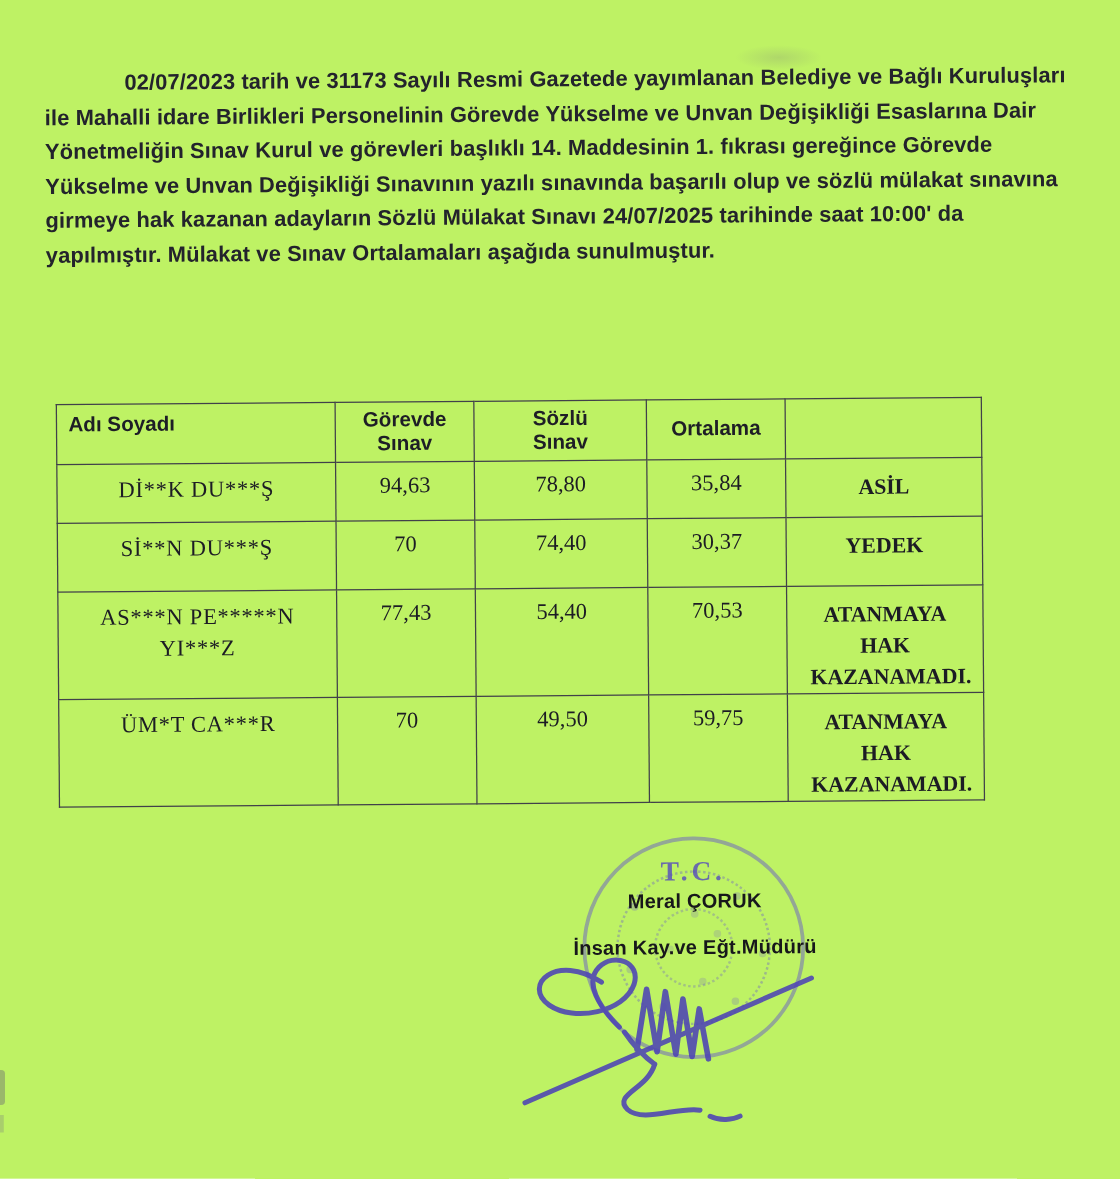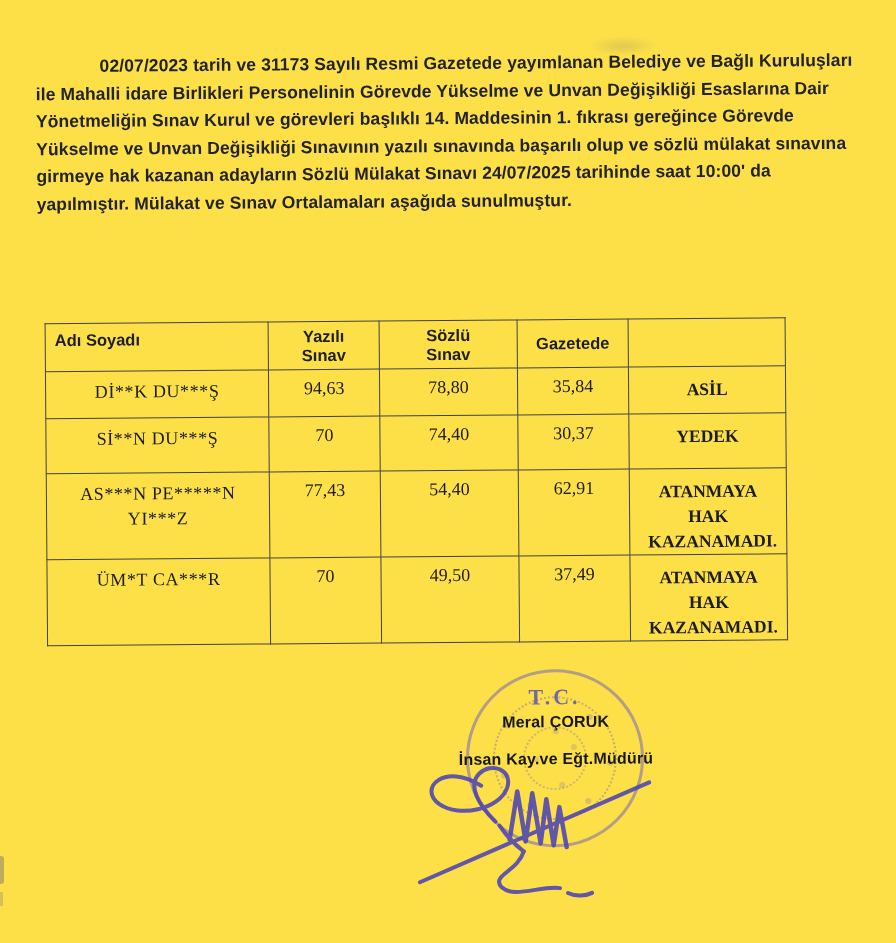--- a/index.html
+++ b/index.html
@@ -2,21 +2,21 @@
 <html><head>
 <meta charset="utf-8">
 <style>
   html,body{margin:0;padding:0;}
   body{
     width:896px;height:943px;overflow:hidden;
     background:#ffffff;
     font-family:"Liberation Sans",sans-serif;
     position:relative;
   }
-  .page{position:absolute;inset:0;background:#fde047;}
+  .page{position:absolute;inset:0;background:#bef264;}
   .skew{position:absolute;inset:0;transform:rotate(-0.45deg);transform-origin:50% 40%;}
 
   
   .para{
     position:absolute;left:38px;top:50px;width:822px;margin:0;
     font-size:17.5px;line-height:27.5px;font-weight:700;
     color:#23232c;text-indent:64px;letter-spacing:0.1px;
   }
 
   
@@ -111,25 +111,25 @@
       <colgroup>
         <col style="width:223px">
           <col style="width:111px">
           <col style="width:138px">
           <col style="width:111px">
           <col style="width:157px">
       </colgroup>
       <thead>
         <tr class="hdr">
           <th class="th-name">Adı Soyadı</th>
-          <th>Yazılı
+          <th>Görevde
 Sınav</th>
           <th>Sözlü
 Sınav</th>
-          <th>Gazetede</th>
+          <th>Ortalama</th>
           <th></th>
         </tr>
       </thead>
       <tbody>
         <tr class="r1">
           <td class="name">Dİ**K DU***Ş</td>
           <td>94,63</td>
           <td>78,80</td>
           <td>35,84</td>
           <td class="result">ASİL</td>
@@ -139,28 +139,28 @@
           <td>70</td>
           <td>74,40</td>
           <td>30,37</td>
           <td class="result">YEDEK</td>
         </tr>
         <tr class="r3">
           <td class="name">AS***N PE*****N
 YI***Z</td>
           <td>77,43</td>
           <td>54,40</td>
-          <td>62,91</td>
+          <td>70,53</td>
           <td class="result">ATANMAYA HAK KAZANAMADI.</td>
         </tr>
         <tr class="r4">
           <td class="name">ÜM*T CA***R</td>
           <td>70</td>
           <td>49,50</td>
-          <td>37,49</td>
+          <td>59,75</td>
           <td class="result">ATANMAYA HAK KAZANAMADI.</td>
         </tr>
       </tbody>
     </table>
 
     <div class="stamp">
       <div class="stamp-mid"></div>
       <div class="stamp-core"></div>
       <div class="stamp-dots"></div>
       <div class="stamp-tc">T.C.</div>

